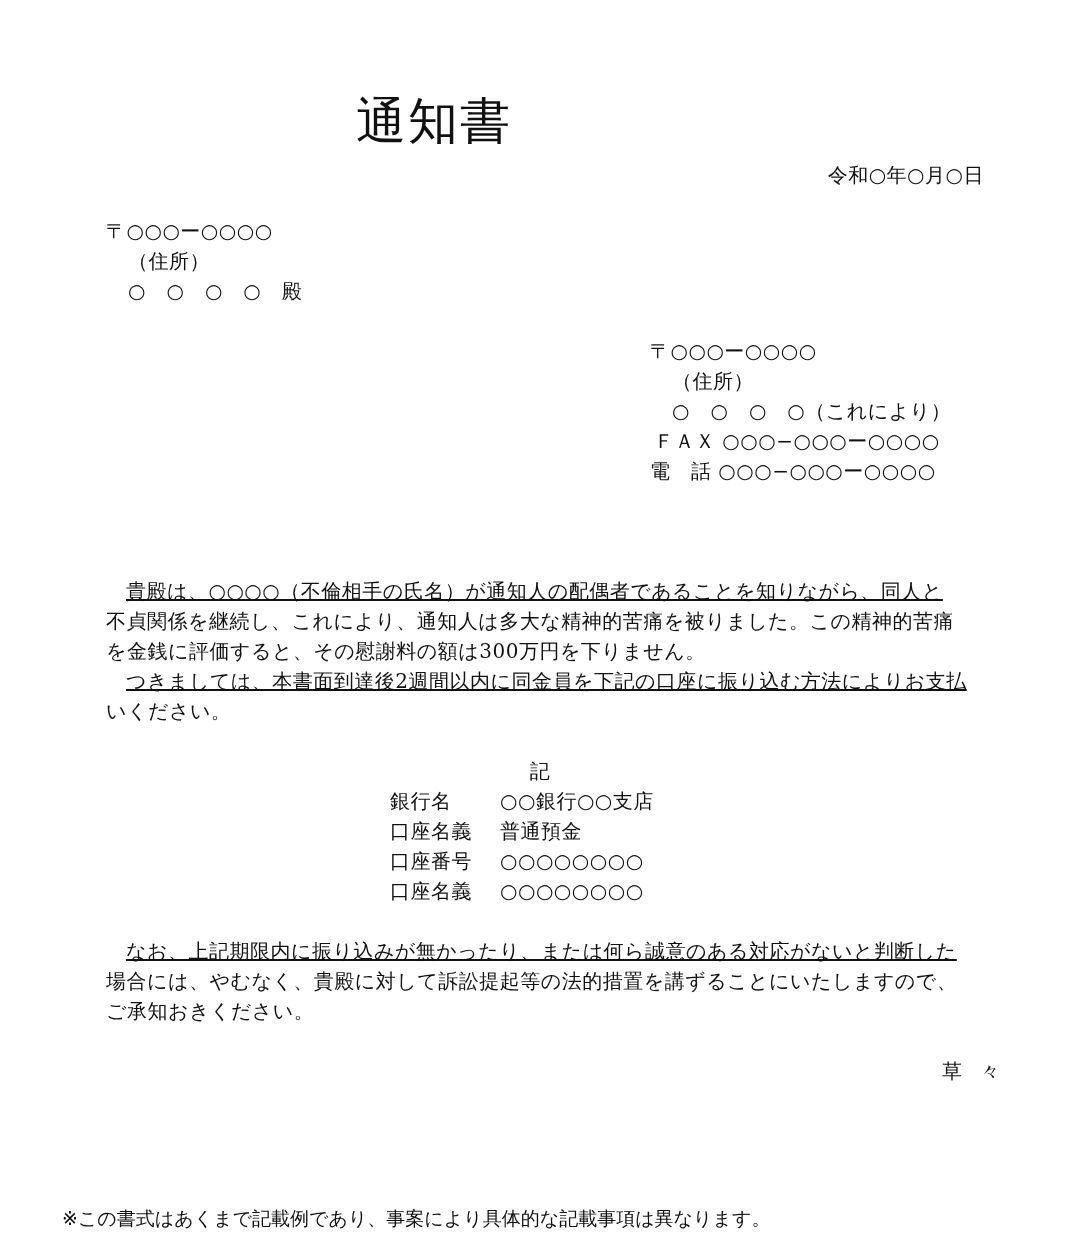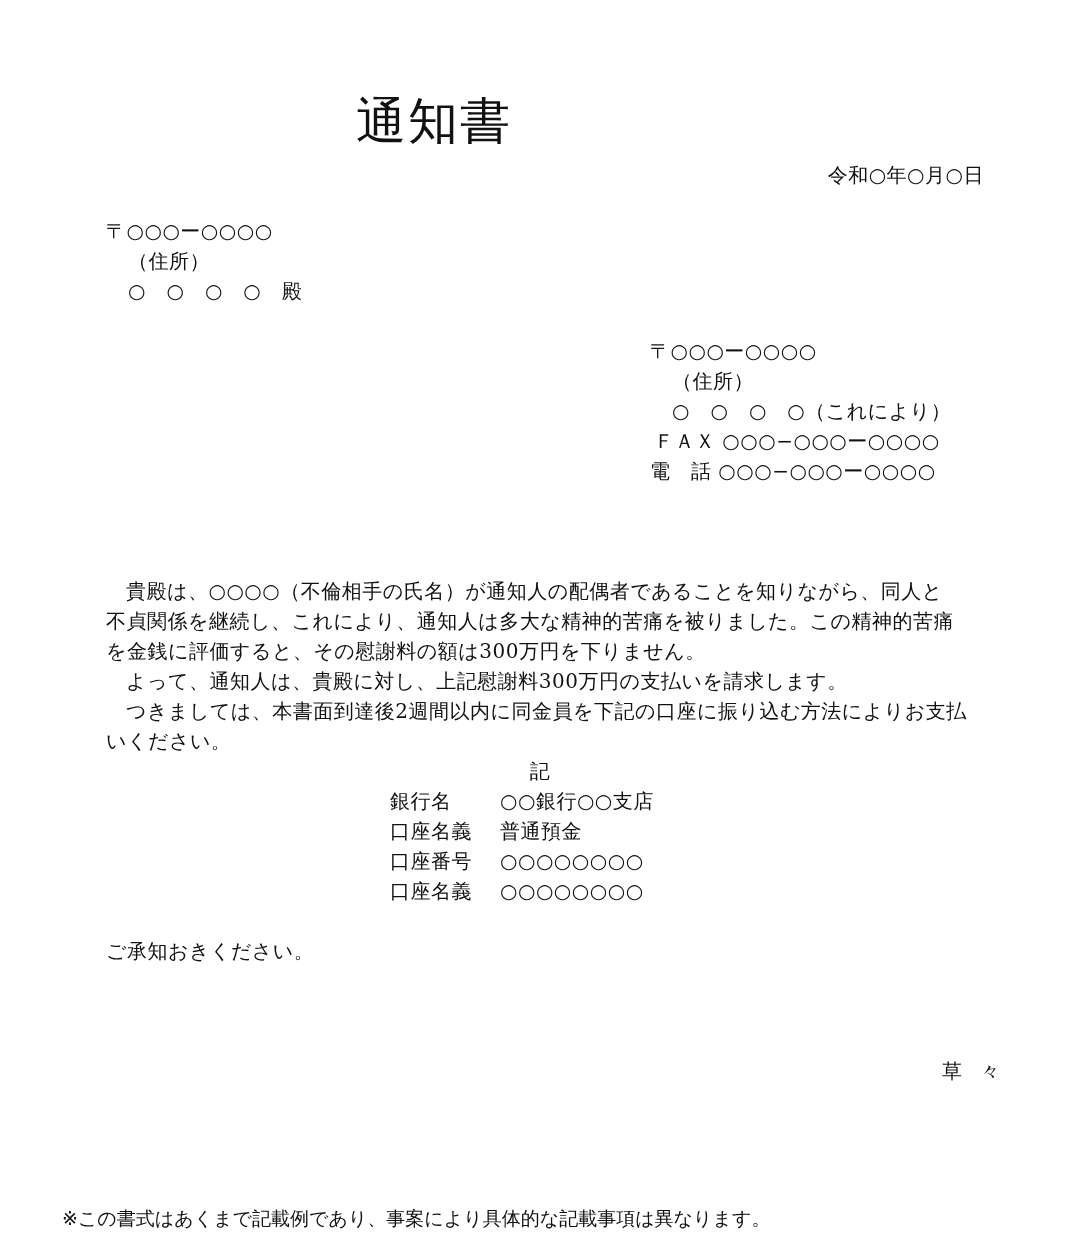--- a/index.html
+++ b/index.html
@@ -27,21 +27,21 @@
     .to-block { left: 106px; top: 216px; }
     .from-block { left: 650px; top: 336px; }
     .line { display: block; height: 30px; }
     .indent1 { padding-left: 22px; }
     .body-block {
       left: 106px; top: 576px; width: 912px;
       white-space: normal;
     }
     .para { margin: 0; text-indent: 0; }
     .para .l { display: block; white-space: nowrap; }
-    .para .l.ind { padding-left: 20px; }
+    .para .l.ind { padding-left: 20px; text-decoration: underline; }
     .record-head {
       left: 0; width: 1080px; top: 756px;
       text-align: center;
     }
     .record-table { left: 390px; top: 786px; }
     .record-row { display: flex; height: 30px; }
     .record-label { width: 110px; }
     .record-value { }
     .closing-block { left: 106px; top: 936px; }
     .sosou { right: 62px; top: 1056px; letter-spacing: 18px; text-align: right; }
@@ -72,21 +72,20 @@
     <span>電　話</span>
     <span>○○○−○○○ー○○○○</span>
   </span>
 </div>
 
 <div class="abs t20 body-block">
   <p class="para">
     <span class="l ind">貴殿は、○○○○（不倫相手の氏名）が通知人の配偶者であることを知りながら、同人と</span>
     <span class="l">不貞関係を継続し、これにより、通知人は多大な精神的苦痛を被りました。この精神的苦痛</span>
     <span class="l">を金銭に評価すると、その慰謝料の額は300万円を下りません。</span>
-    <span class="l ind">よって、通知人は、貴殿に対し、上記慰謝料300万円の支払いを請求します。</span>
     <span class="l ind">つきましては、本書面到達後2週間以内に同金員を下記の口座に振り込む方法によりお支払</span>
     <span class="l">いください。</span>
   </p>
 </div>
 
 <div class="abs t20 record-head">記</div>
 
 <div class="abs t20 record-table">
   <div class="record-row">
     <span class="record-label">銀行名</span>
@@ -101,19 +100,21 @@
     <span class="record-value">○○○○○○○○</span>
   </div>
   <div class="record-row">
     <span class="record-label">口座名義</span>
     <span class="record-value">○○○○○○○○</span>
   </div>
 </div>
 
 <div class="abs t20 closing-block">
   <p class="para">
+    <span class="l ind">なお、上記期限内に振り込みが無かったり、または何ら誠意のある対応がないと判断した</span>
+    <span class="l">場合には、やむなく、貴殿に対して訴訟提起等の法的措置を講ずることにいたしますので、</span>
     <span class="l">ご承知おきください。</span>
   </p>
 </div>
 
 <div class="abs t20 sosou">草々</div>
 
 <div class="abs footnote">※この書式はあくまで記載例であり、事案により具体的な記載事項は異なります。</div>
 
 </body></html>

